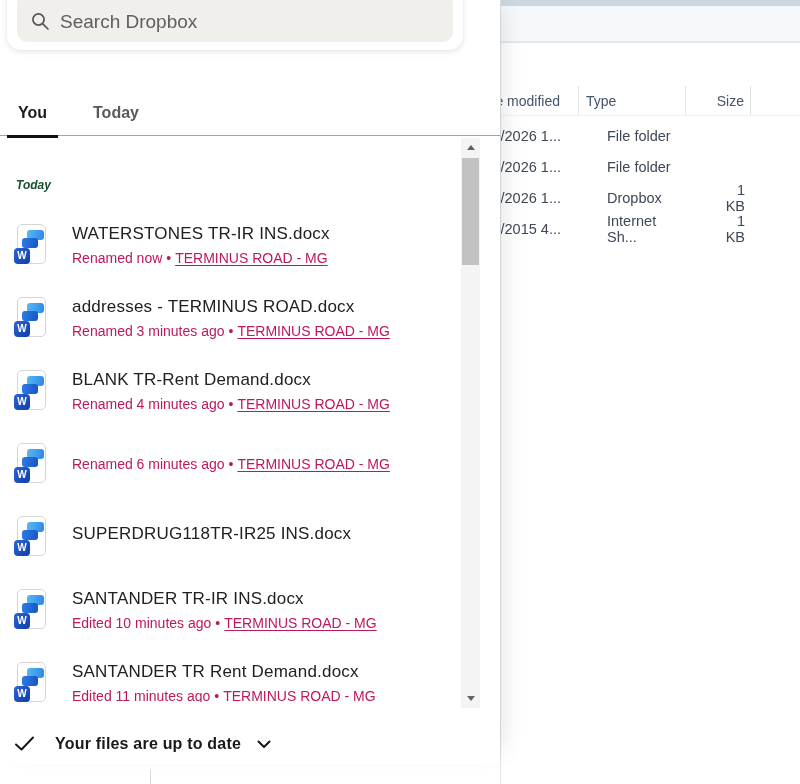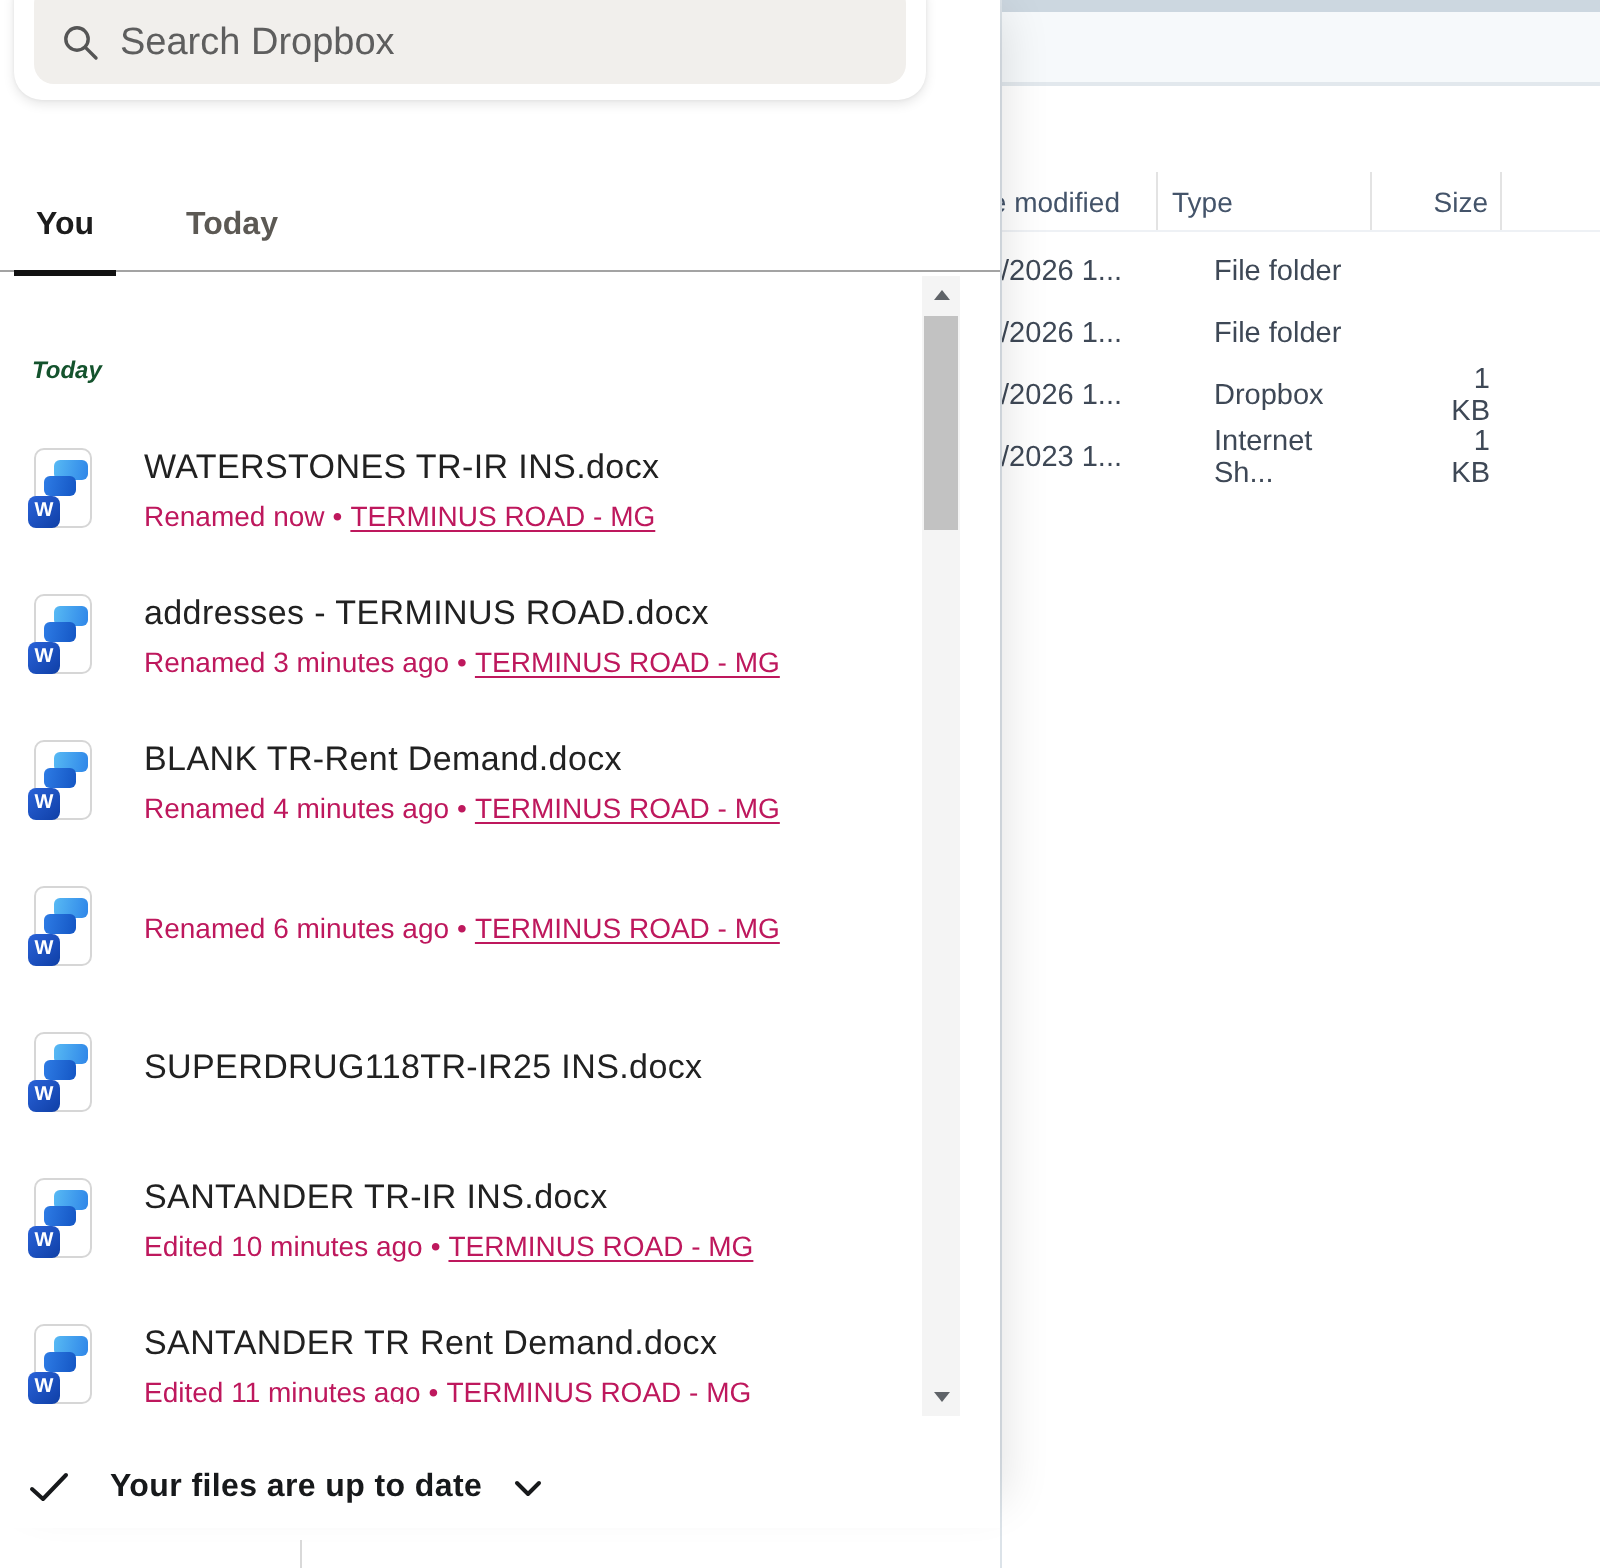--- a/index.html
+++ b/index.html
@@ -145,21 +145,21 @@
         </div>
       <div class="cell col-type">
           <span>Dropbox</span>
         </div>
       <div class="cell col-size">
           <span>1 KB</span>
         </div>
     </div>
     <div class="exp-row">
       <div class="cell col-date">
-          <span class="clip">/2023 1...</span>
+          <span class="clip">/2015 4...</span>
         </div>
       <div class="cell col-type">
           <span>Internet Sh...</span>
         </div>
       <div class="cell col-size">
           <span>1 KB</span>
         </div>
     </div>
   </div>
 </div>

